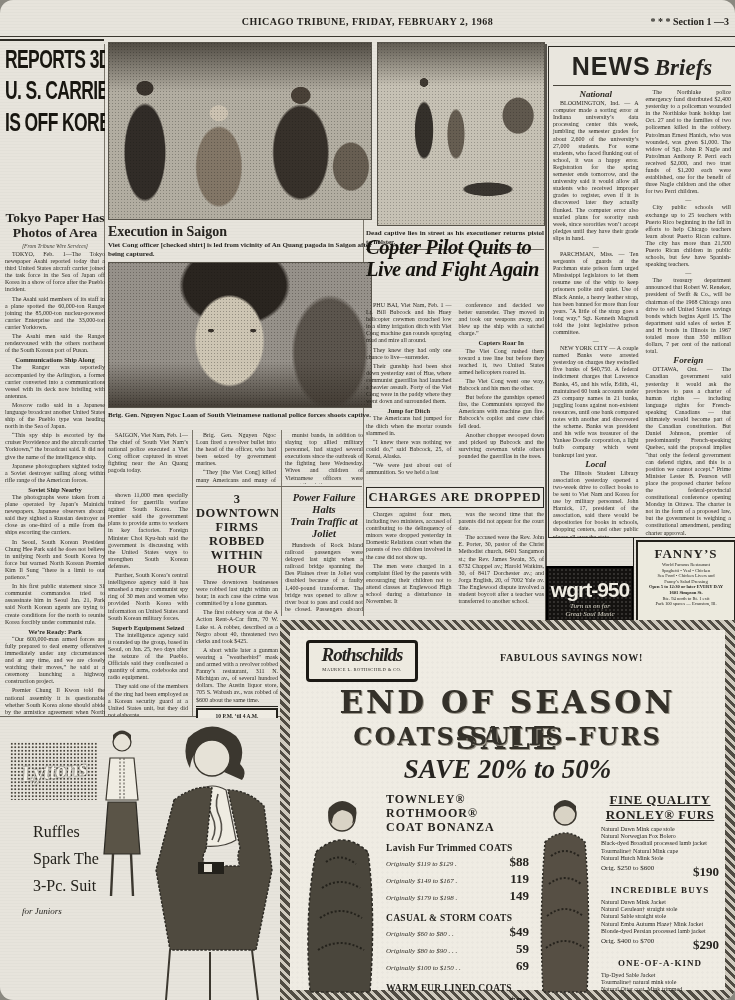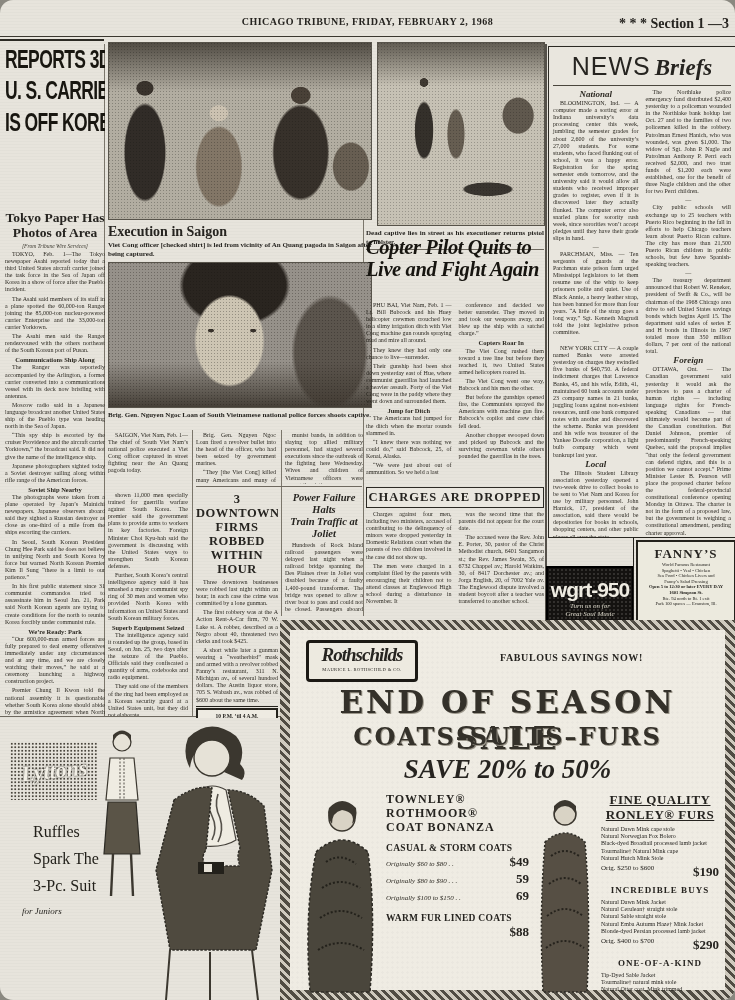--- a/index.html
+++ b/index.html
@@ -3,21 +3,21 @@
 <meta charset="utf-8">
 <style>
   html,body{margin:0;padding:0;background:#8a8880;}
   .page{position:relative;width:735px;height:1000px;margin:0 auto;overflow:hidden;
     background:#e7e4dc;
     background-image:repeating-linear-gradient(0deg, rgba(0,0,0,.02) 0 1px, transparent 1px 3px);
     font-family:"Liberation Serif", serif;color:#262420;border-radius:13px;}
   .abs{position:absolute;}
   
   .masthead{left:0;top:16px;width:735px;text-align:center;font-weight:bold;font-size:10px;letter-spacing:.5px;}
-  .sectionlabel{right:6px;top:16px;font-weight:bold;font-size:14px;}
+  .sectionlabel{right:6px;top:16px;font-weight:bold;font-size:10px;}
   .top-rule{left:0;top:36px;width:735px;height:1px;background:#3a372f;}
   .top-rule2{left:0;top:39px;width:104px;height:2px;background:#2c2a24;}
   
   .vrule{width:1px;background:#7b766b;}
   .hrule{height:1px;background:#6e695f;}
   
   .gothic{font-family:"Liberation Sans",sans-serif;font-weight:bold;color:#181610;
     font-size:17.5px;line-height:22px;letter-spacing:-.6px;transform:scaleY(1.42);transform-origin:left top;white-space:nowrap;}
   .serif-sub{font-weight:bold;font-size:13.5px;line-height:15px;text-align:center;}
   .credit{font-size:5.5px;font-style:italic;text-align:center;margin:3px 0 2px 0;color:#3b382f;}
@@ -64,21 +64,21 @@
   
   .slab{font-weight:bold;font-size:12.5px;line-height:14px;text-align:center;letter-spacing:.5px;}
   .ital-hl{font-weight:bold;font-style:italic;font-size:10.5px;line-height:12px;text-align:center;}
   
   .gbox{border:2px solid #24221c;outline:1px solid #24221c;outline-offset:1px;background:#eeebe2;
     text-align:center;padding:3px 2px;margin-top:4px;}
   .gbox .s1{font-size:5.5px;font-weight:bold;}
   
   .briefs{border:1.5px solid #2c2a24;background:#e9e6de;padding:3px 4px;}
   .briefs-title{text-align:center;border-bottom:1px solid #4a463d;padding:2px 0 4px 0;margin-bottom:3px;}
-  .briefs-title .n{font-family:"Liberation Sans",sans-serif;font-weight:normal;font-size:25px;letter-spacing:1px;}
+  .briefs-title .n{font-family:"Liberation Sans",sans-serif;font-weight:bold;font-size:25px;letter-spacing:1px;}
   .briefs-title .b{font-style:italic;font-size:23px;font-weight:bold;}
   .bcols{display:flex;gap:7px;}
   .bcol{width:50%;}
   .bhead{font-weight:bold;font-style:italic;font-size:9px;text-align:center;margin:2px 0;}
   .bsep{text-align:center;font-size:6px;line-height:6px;margin:1px 0;}
   
   .wgrt{background:#141210;color:#efece2;text-align:center;border:2px solid #000;
     background-image:radial-gradient(rgba(240,235,225,.14) 1px, transparent 1.2px);background-size:4px 4px;}
   .wgrt .big{font-family:"Liberation Sans",sans-serif;font-weight:bold;font-size:21px;letter-spacing:-1px;margin-top:10px;}
   .wgrt .sm{font-size:7px;font-style:italic;color:#d8d4c6;}
@@ -328,20 +328,35 @@
             <path d="M20 60 Q46 36 72 60 Q80 120 74 200 L14 200 Q8 120 20 60Z" fill="#4a463c" stroke="#2c2a24" stroke-width="1.5" stroke-dasharray="3 2"></path>
             <path d="M30 70 Q44 60 60 72 M26 96 Q44 84 64 96 M24 126 Q44 112 66 126 M22 158 Q44 144 68 158" stroke="#23211b" stroke-width="2" fill="none" stroke-dasharray="2 2"></path>
           </svg>
         </div>
 
         <div class="tw">
           <div class="tw-h">
             <div>TOWNLEY®</div>
             <div>ROTHMOOR®</div>
             <div>COAT BONANZA</div>
+          </div>
+          <div class="grp">
+            <div class="gt">Lavish Fur Trimmed COATS</div>
+            <div class="prow">
+                <span class="rng">Originally $119 to $129 .</span>
+                <span class="prc">$88</span>
+              </div>
+            <div class="prow">
+                <span class="rng">Originally $149 to $167 .</span>
+                <span class="prc">119</span>
+              </div>
+            <div class="prow">
+                <span class="rng">Originally $179 to $198 .</span>
+                <span class="prc">149</span>
+              </div>
           </div>
           <div class="grp">
             <div class="gt">CASUAL &amp; STORM COATS</div>
             <div class="prow">
                 <span class="rng">Originally $60 to $80 . .</span>
                 <span class="prc">$49</span>
               </div>
             <div class="prow">
                 <span class="rng">Originally $80 to $90 . . .</span>
                 <span class="prc">59</span>

